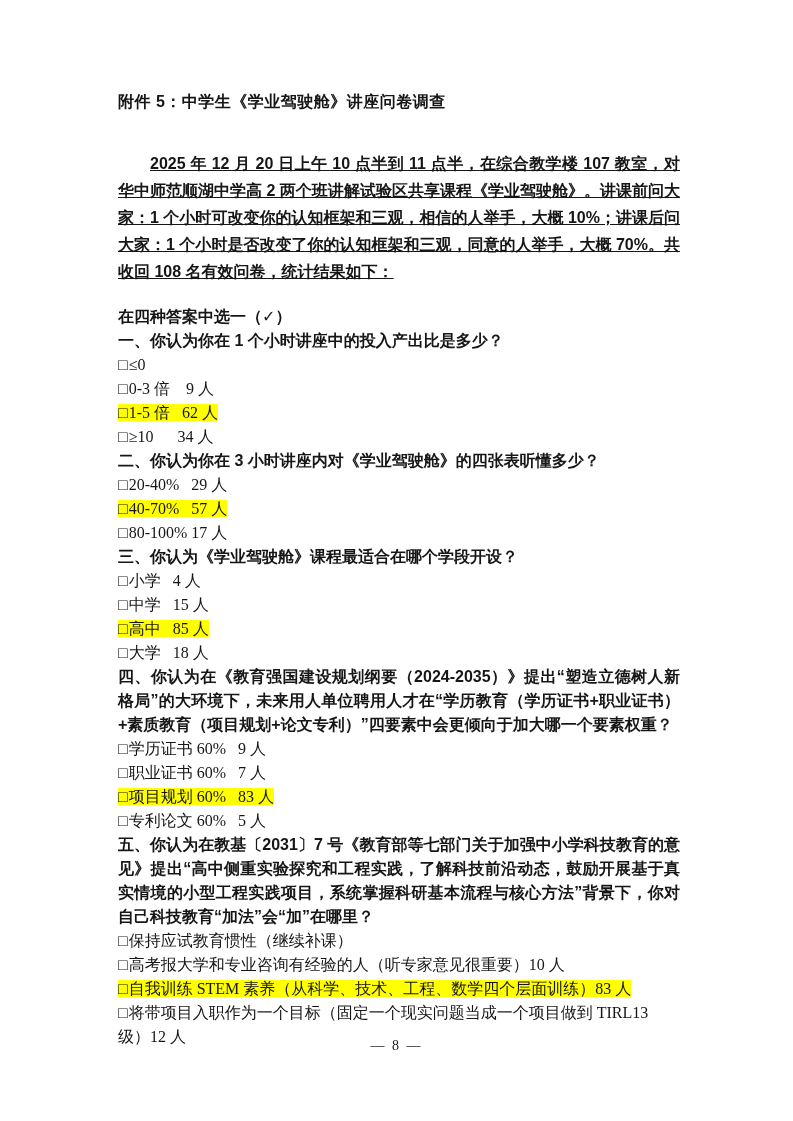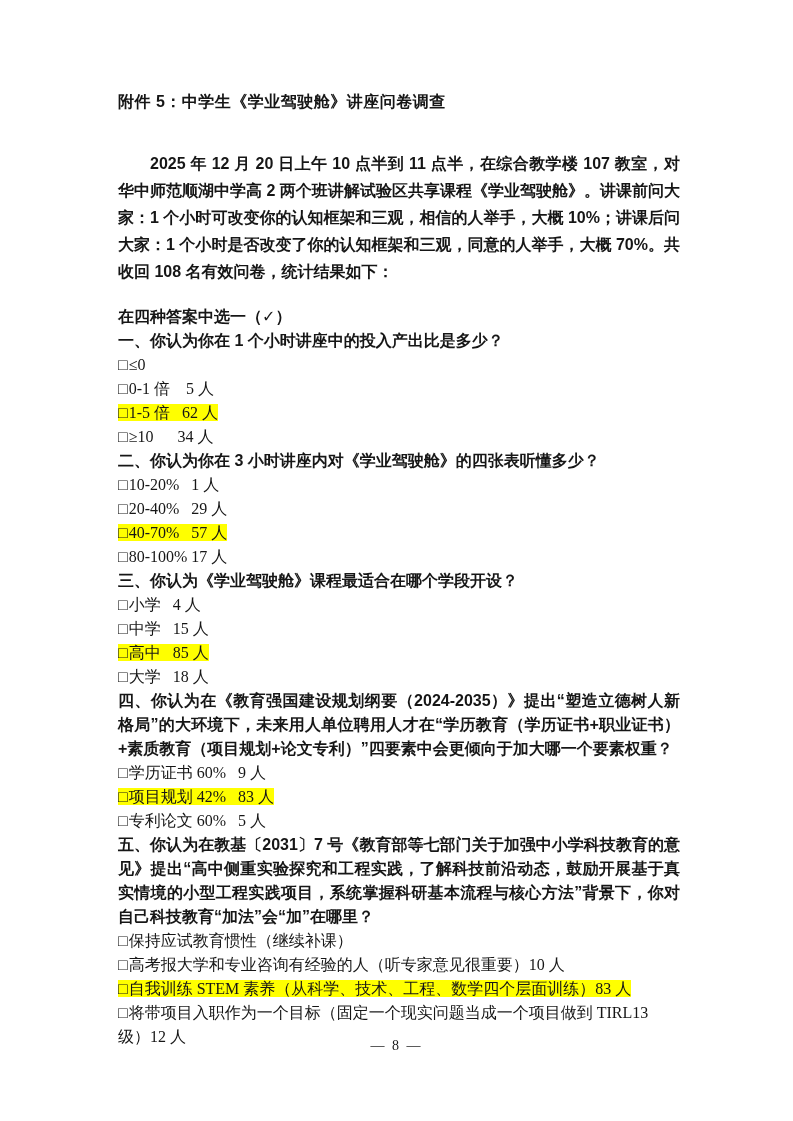--- a/index.html
+++ b/index.html
@@ -23,20 +23,21 @@
     font-size: 16px;
     line-height: 22px;
     letter-spacing: 0.5px;
   }
   .intro {
     margin-top: 37px;
     font-size: 16px;
     line-height: 27px;
     text-indent: 2em;
     text-align: justify;
+    text-decoration: underline;
   }
   .qa { margin-top: 20px; }
   .line { font-size: 16px; line-height: 24px; }
   .question { text-align: justify; }
   .opt-inner { display: inline; }
   .hl { background: var(--hl, #ffff00); }
   .cb { margin-right: 1px; }
   .opt-text { white-space: pre-wrap; }
   .footer {
     position: absolute;
@@ -58,39 +59,39 @@
 
     <div class="title sans">附件 5：中学生《学业驾驶舱》讲座问卷调查</div>
 
     <p class="intro sans">2025 年 12 月 20 日上午 10 点半到 11 点半，在综合教学楼 107 教室，对华中师范顺湖中学高 2 两个班讲解试验区共享课程《学业驾驶舱》。讲课前问大家：1 个小时可改变你的认知框架和三观，相信的人举手，大概 10%；讲课后问大家：1 个小时是否改变了你的认知框架和三观，同意的人举手，大概 70%。共收回 108 名有效问卷，统计结果如下：</p>
 
     <div class="qa">
       <div class="line sans">在四种答案中选一（✓）</div>
 
       <div class="line sans question">一、你认为你在 1 个小时讲座中的投入产出比是多少？</div>
       <div class="line serif"><span class="opt-inner"><span class="cb">□</span><span class="opt-text">≤0</span></span></div>
-      <div class="line serif"><span class="opt-inner"><span class="cb">□</span><span class="opt-text">0-1 倍    5 人</span></span></div>
+      <div class="line serif"><span class="opt-inner"><span class="cb">□</span><span class="opt-text">0-3 倍    9 人</span></span></div>
       <div class="line serif"><span class="opt-inner hl"><span class="cb">□</span><span class="opt-text">1-5 倍   62 人</span></span></div>
       <div class="line serif"><span class="opt-inner"><span class="cb">□</span><span class="opt-text">≥10      34 人</span></span></div>
 
       <div class="line sans question">二、你认为你在 3 小时讲座内对《学业驾驶舱》的四张表听懂多少？</div>
-      <div class="line serif"><span class="opt-inner"><span class="cb">□</span><span class="opt-text">10-20%   1 人</span></span></div>
       <div class="line serif"><span class="opt-inner"><span class="cb">□</span><span class="opt-text">20-40%   29 人</span></span></div>
       <div class="line serif"><span class="opt-inner hl"><span class="cb">□</span><span class="opt-text">40-70%   57 人</span></span></div>
       <div class="line serif"><span class="opt-inner"><span class="cb">□</span><span class="opt-text">80-100% 17 人</span></span></div>
 
       <div class="line sans question">三、你认为《学业驾驶舱》课程最适合在哪个学段开设？</div>
       <div class="line serif"><span class="opt-inner"><span class="cb">□</span><span class="opt-text">小学   4 人</span></span></div>
       <div class="line serif"><span class="opt-inner"><span class="cb">□</span><span class="opt-text">中学   15 人</span></span></div>
       <div class="line serif"><span class="opt-inner hl"><span class="cb">□</span><span class="opt-text">高中   85 人</span></span></div>
       <div class="line serif"><span class="opt-inner"><span class="cb">□</span><span class="opt-text">大学   18 人</span></span></div>
 
       <div class="line sans question">四、你认为在《教育强国建设规划纲要（2024-2035）》提出“塑造立德树人新格局”的大环境下，未来用人单位聘用人才在“学历教育（学历证书+职业证书）+素质教育（项目规划+论文专利）”四要素中会更倾向于加大哪一个要素权重？</div>
       <div class="line serif"><span class="opt-inner"><span class="cb">□</span><span class="opt-text">学历证书 60%   9 人</span></span></div>
-      <div class="line serif"><span class="opt-inner hl"><span class="cb">□</span><span class="opt-text">项目规划 42%   83 人</span></span></div>
+      <div class="line serif"><span class="opt-inner"><span class="cb">□</span><span class="opt-text">职业证书 60%   7 人</span></span></div>
+      <div class="line serif"><span class="opt-inner hl"><span class="cb">□</span><span class="opt-text">项目规划 60%   83 人</span></span></div>
       <div class="line serif"><span class="opt-inner"><span class="cb">□</span><span class="opt-text">专利论文 60%   5 人</span></span></div>
 
       <div class="line sans question">五、你认为在教基〔2031〕7 号《教育部等七部门关于加强中小学科技教育的意见》提出“高中侧重实验探究和工程实践，了解科技前沿动态，鼓励开展基于真实情境的小型工程实践项目，系统掌握科研基本流程与核心方法”背景下，你对自己科技教育“加法”会“加”在哪里？</div>
       <div class="line serif"><span class="opt-inner"><span class="cb">□</span><span class="opt-text">保持应试教育惯性（继续补课）</span></span></div>
       <div class="line serif"><span class="opt-inner"><span class="cb">□</span><span class="opt-text">高考报大学和专业咨询有经验的人（听专家意见很重要）10 人</span></span></div>
       <div class="line serif"><span class="opt-inner hl"><span class="cb">□</span><span class="opt-text">自我训练 STEM 素养（从科学、技术、工程、数学四个层面训练）83 人</span></span></div>
       <div class="line serif"><span class="opt-inner"><span class="cb">□</span><span class="opt-text">将带项目入职作为一个目标（固定一个现实问题当成一个项目做到 TIRL13 级）12 人</span></span></div>
     </div>
   </div>
 

